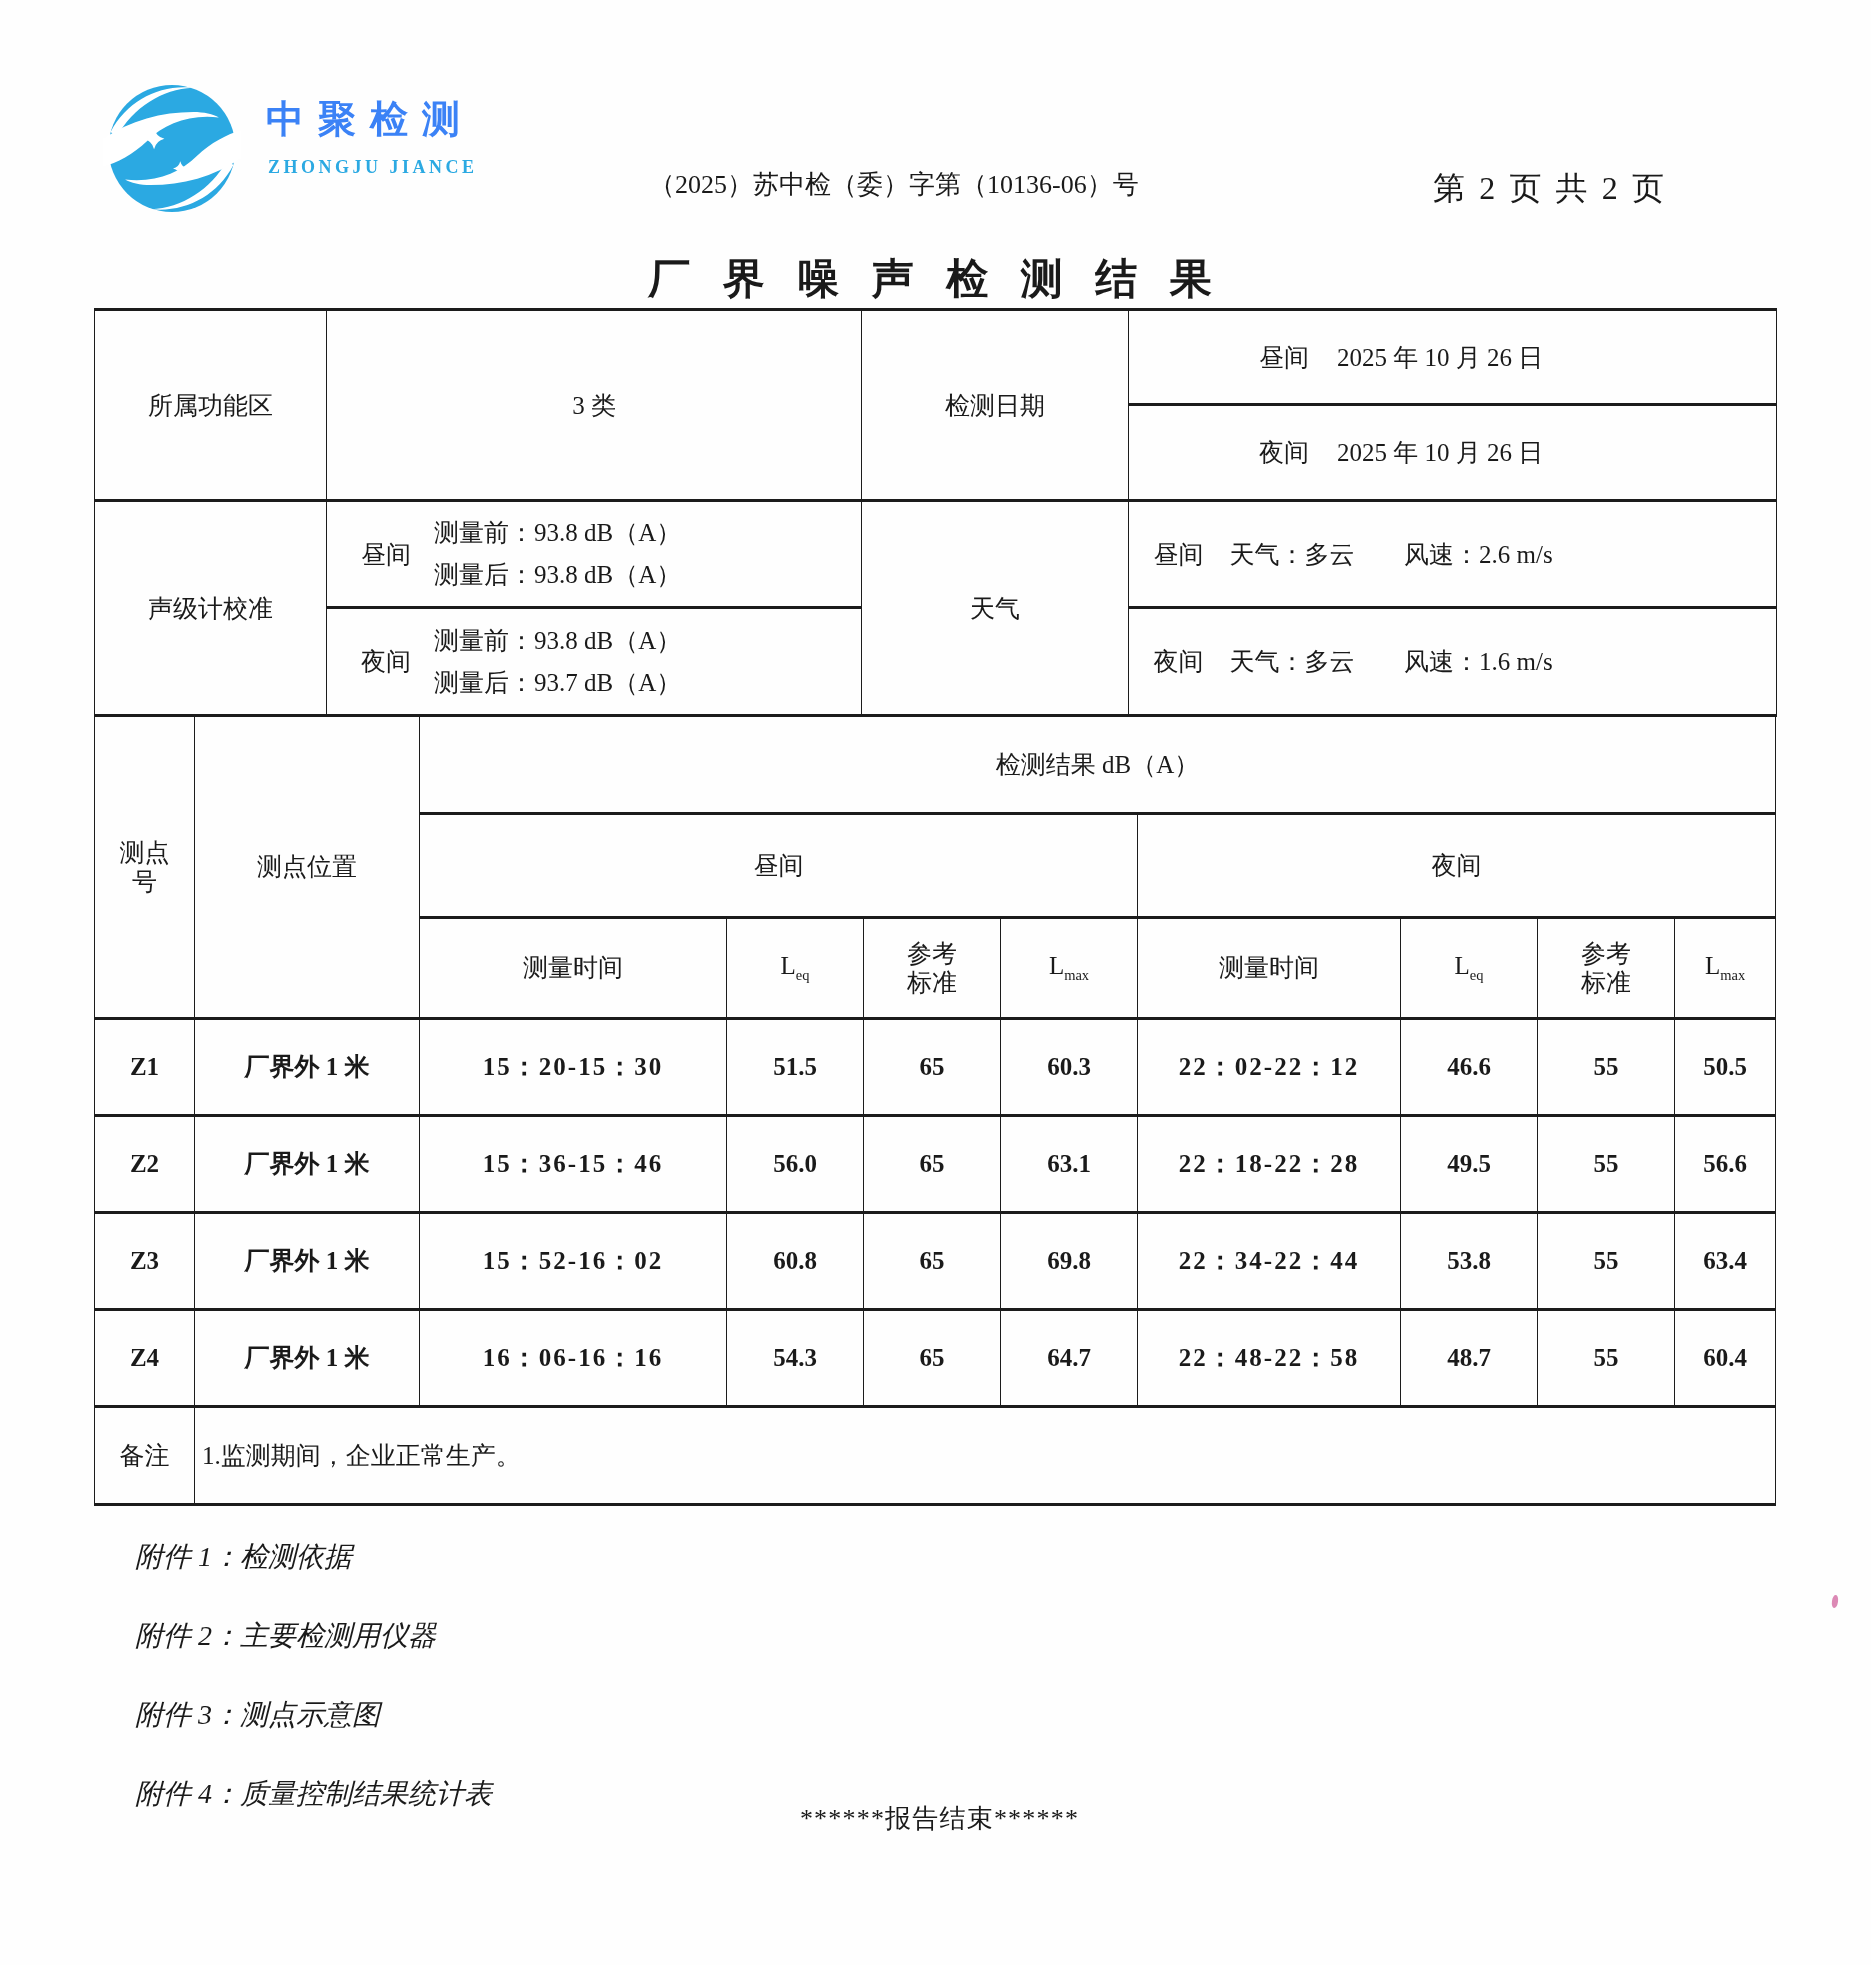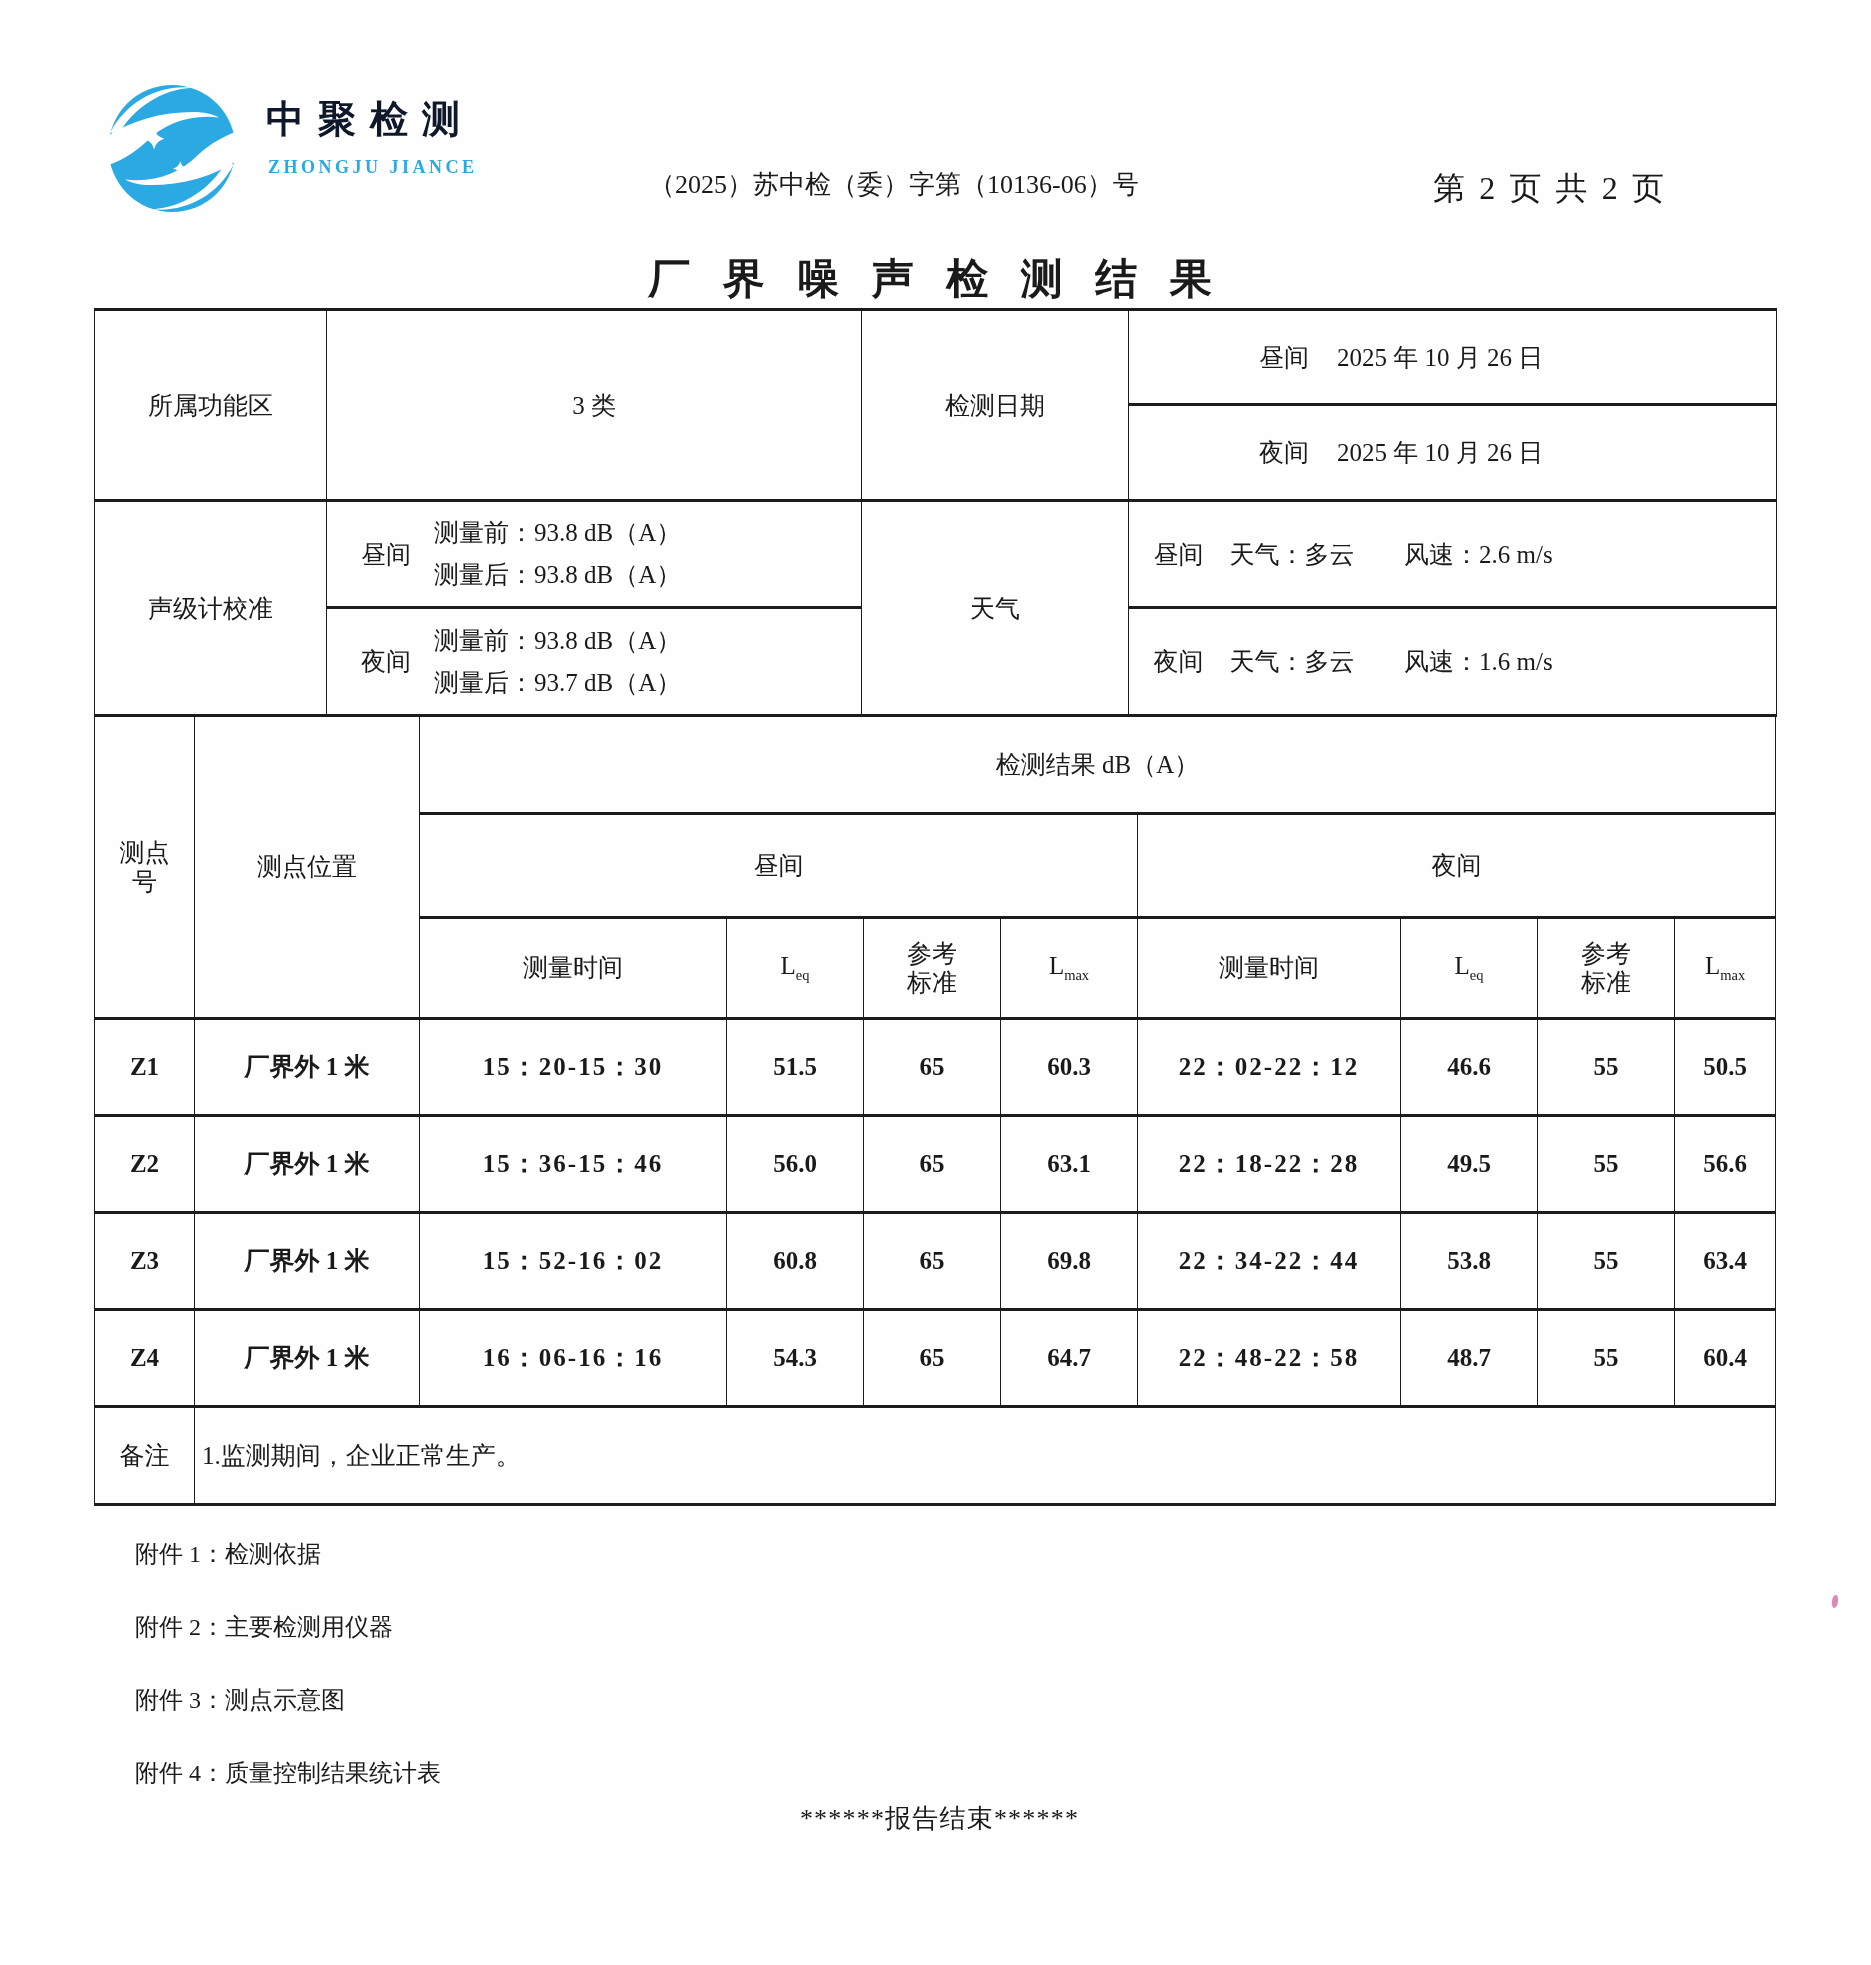--- a/index.html
+++ b/index.html
@@ -4,21 +4,21 @@
 <title>document</title>
 <style>
   html,body { margin:0; padding:0; background:#ffffff; }
   .page {
     position:relative; width:1871px; height:2646px; background:#fefefe;
     font-family:"Liberation Serif","DejaVu Serif",serif; color:#1a1a1a; overflow:hidden;
   }
   
   .logo-mark { position:absolute; left:103px; top:78px; width:138px; height:141px; }
   .logo-cn  { position:absolute; left:266px; top:94px; font-size:38px; letter-spacing:14px;
-              font-weight:600; color:#0f172a; white-space:nowrap; }
+              font-weight:600; color:#3b82f6; white-space:nowrap; }
   .logo-en  { position:absolute; left:268px; top:157px; font-size:18px; letter-spacing:3.5px;
               font-weight:600; color:#2ba9e2; white-space:nowrap; }
   .doc-number { position:absolute; left:649px; top:167px; font-size:26px; white-space:nowrap; }
   .page-info  { position:absolute; left:1433px; top:167px; font-size:32px; letter-spacing:3.1px; white-space:nowrap; }
   .title { position:absolute; left:0; right:0; top:223px; text-align:center;
            font-size:42px; font-weight:bold; letter-spacing:11px; white-space:nowrap; }
   
   .tables { position:absolute; left:94px; top:308px; width:1682px; }
   table { border-collapse:collapse; table-layout:fixed; width:1682px; }
   td { border:1.6px solid #1c1c1c; border-top-width:3.5px; border-bottom-width:3.5px;
@@ -33,21 +33,21 @@
   .date-wrap { display:flex; align-items:center; gap:28px; padding-left:130px; text-align:left; }
   .cal-wrap  { display:flex; align-items:center; gap:23px; padding-left:34px; text-align:left; }
   .cal-lines { line-height:42px; }
   .wx-wrap   { display:flex; align-items:center; gap:26px; padding-left:24.4px; text-align:left; }
   .wx-wind   { margin-left:23.6px; }
   .two-line  { line-height:29px; }
   .num-cell  { letter-spacing:2px; }
   sub { font-size:0.58em; letter-spacing:0; }
   .remark-text { text-align:left; padding-left:7px;margin-left:31px; }
   
-  .attachments { position:absolute; left:135px; top:1538px; font-size:24px; }
+  .attachments { position:absolute; left:135px; top:1538px; font-size:28px;font-style:italic; }
   .attachments .att-item { margin-bottom:41px; white-space:nowrap; }
   .end-marker { position:absolute; left:8px; right:0; top:1801px; text-align:center;
                 font-size:26px; letter-spacing:1.2px; }
   
   .dot-pink { position:absolute; left:1832px; top:1595px; width:6.3px; height:12.6px;
               background:#d36ba2; border-radius:50%; opacity:.8; transform:rotate(8deg); }
 </style>
 </head>
 <body>
 

